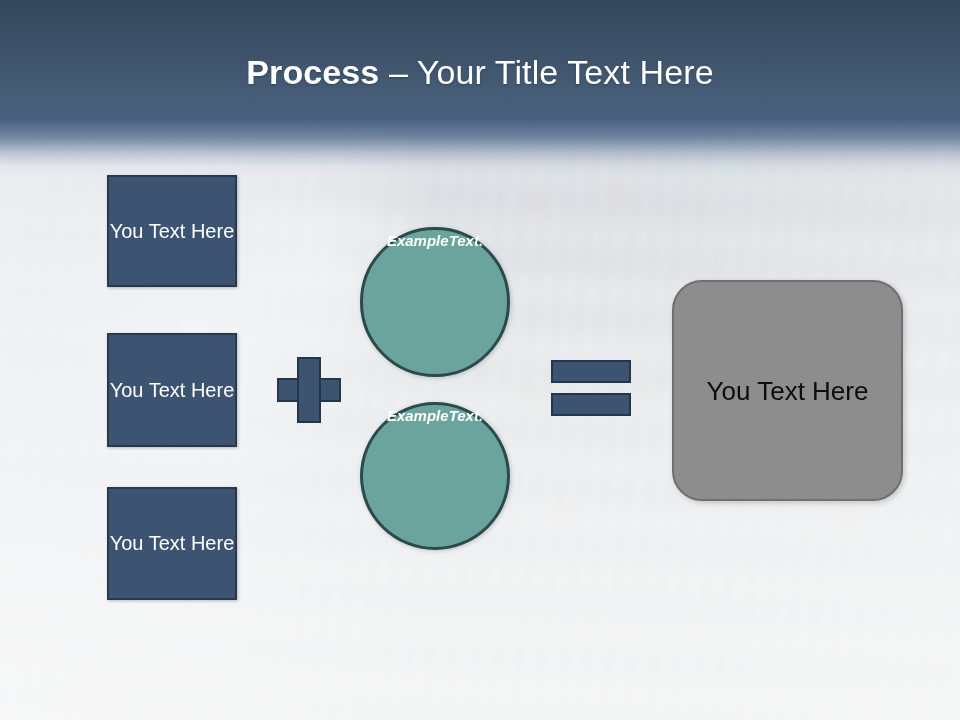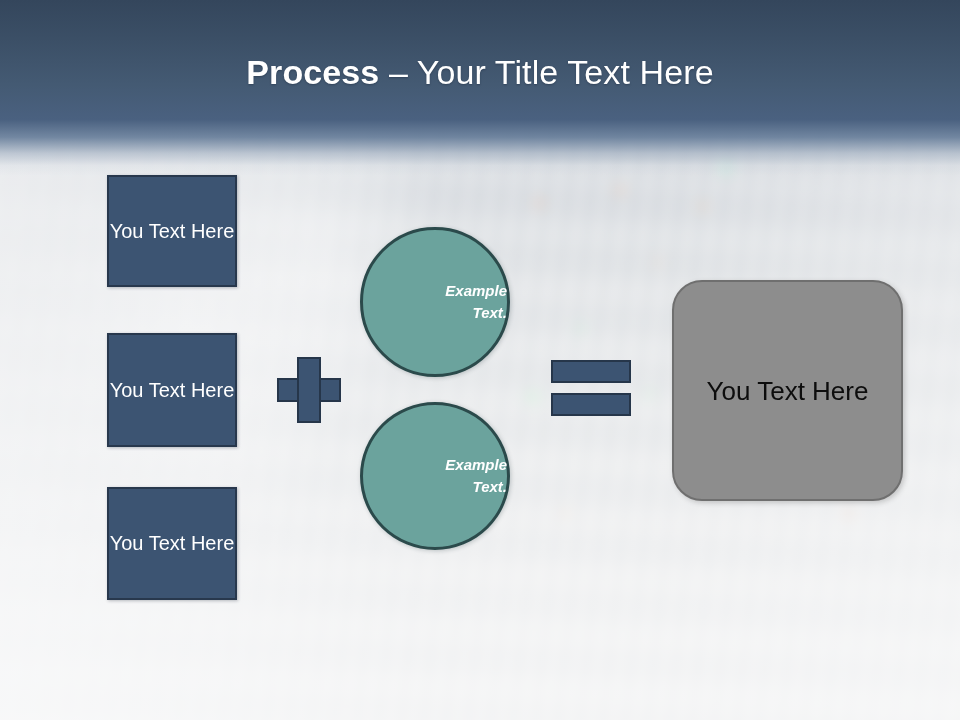--- a/index.html
+++ b/index.html
@@ -98,21 +98,21 @@
     position:absolute;background:#3c5472;border:2px solid #26364a;box-sizing:border-box;
   }
   .plus .bar-h{left:0;top:21px;width:64px;height:24px;}
   .plus .bar-v{left:20px;top:0;width:24px;height:66px;}
   .plus .patch{left:22px;top:23px;width:20px;height:20px;border:none;background:#3c5472;}
 
   
   .circle{
     position:absolute;left:360px;width:150px;height:150px;border-radius:50%;
     background:#6ba39d;border:3px solid #2b4a4b;box-sizing:border-box;
-    display:flex;flex-direction:column;align-items:flex-end;justify-content:center;
+    display:flex;align-items:flex-start;justify-content:center;
     color:#ffffff;font-size:15px;line-height:22px;font-weight:bold;font-style:italic;
     text-align:center;
     box-shadow:1px 1px 4px rgba(40,60,65,.25);
   }
   #circle-1{top:227px;}
   #circle-2{top:402px;height:148px;}
 
   
   .equals{position:absolute;left:551px;top:360px;width:80px;height:56px;}
   .equals span{

